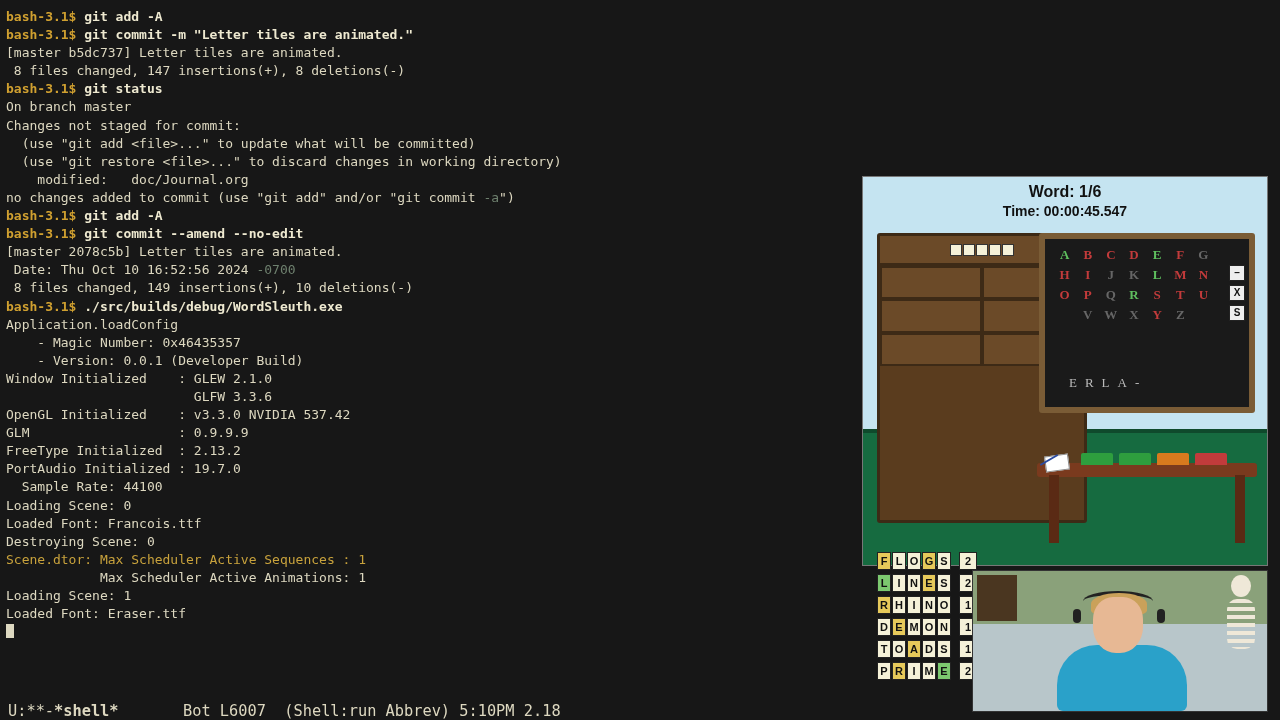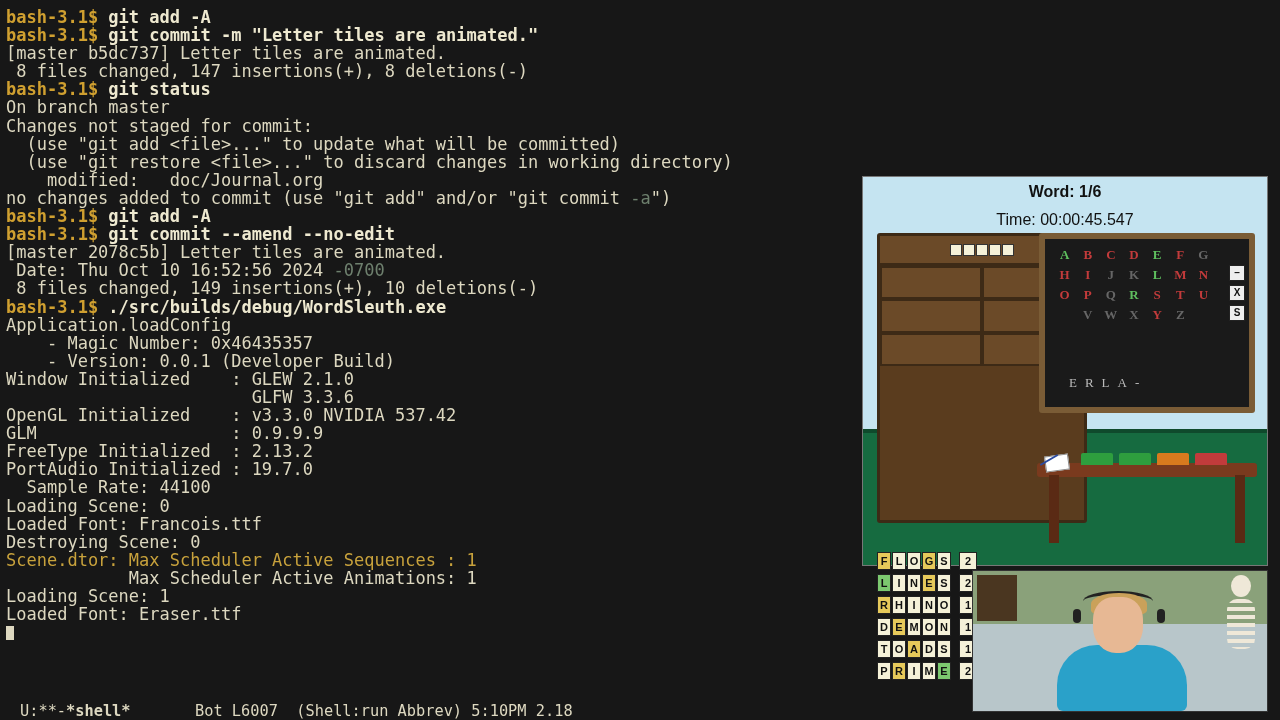--- a/index.html
+++ b/index.html
@@ -1,39 +1,39 @@
 <!DOCTYPE html>
 <html><head>
 <meta charset="utf-8">
 <style>
   * { margin: 0; padding: 0; box-sizing: border-box; }
   html, body { width: 1280px; height: 720px; overflow: hidden; background: #000; font-family: "Consolas", "Menlo", monospace; }
   .terminal {
     position: absolute; left: 0; top: 0; width: 1280px; height: 720px;
-    background: #171717; color: #ddd8c0; font-size: 17px; line-height: 18.1px;
+    background: #171717; color: #ddd8c0; font-size: 13px; line-height: 18.1px;
     padding: 8px 6px 0 6px; white-space: pre;
   }
   .prompt { color: #d0a030; font-weight: bold; }
   .cmd   { color: #eee9d0; font-weight: bold; }
   .dim   { color: #6e806e; }
   .yel   { color: #c8a23c; }
   .statusbar {
     position: absolute; left: 0; bottom: 0; width: 1280px; height: 18px;
     background: #171717; color: #ddd8c0; font-size: 15.3px; line-height: 18px;
-    padding-left: 20px; white-space: pre;
+    padding-left: 8px; white-space: pre;
   }
   .statusbar b { font-weight: bold; }
   .cursor { display:inline-block; width:8px; height:14px; background:#ddd8c0; vertical-align:-2px; }
   .game {
     position: absolute; right: 12px; top: 176px; width: 406px; height: 390px;
     background: #c5e4f1; border: 1px solid #777;
   }
   .game-top { text-align:center; padding-top:6px; font-family: Arial, sans-serif; color:#111; }
   .game-top .word { font-weight:bold; font-size:16px; }
-  .game-top .time { font-size:16px; margin-top:10px; }
+  .game-top .time { font-size:14px; margin-top:2px;font-weight:bold; }
   .floor { position:absolute; left:0; bottom:0; width:100%; height:132px; background:#166b40; }
   .wall  { position:absolute; left:0; bottom:132px; width:100%; height:4px; background:#0f4a2c; }
   .cabinet {
     position:absolute; left:14px; top:56px; width:210px; height:290px;
     background:#5a3c1e; border:3px solid #3d2a16; border-radius:3px;
   }
   .cab-top { height:30px; background:#6b4a28; border-bottom:3px solid #3d2a16; display:flex; align-items:center; justify-content:center; }
   .blank-tiles { display:flex; gap:1px; }
   .blank-tiles span { width:12px; height:12px; background:#f5f1d8; border:1px solid #333; }
   .drawers { height:100px; display:grid; grid-template-columns:1fr 1fr; }

